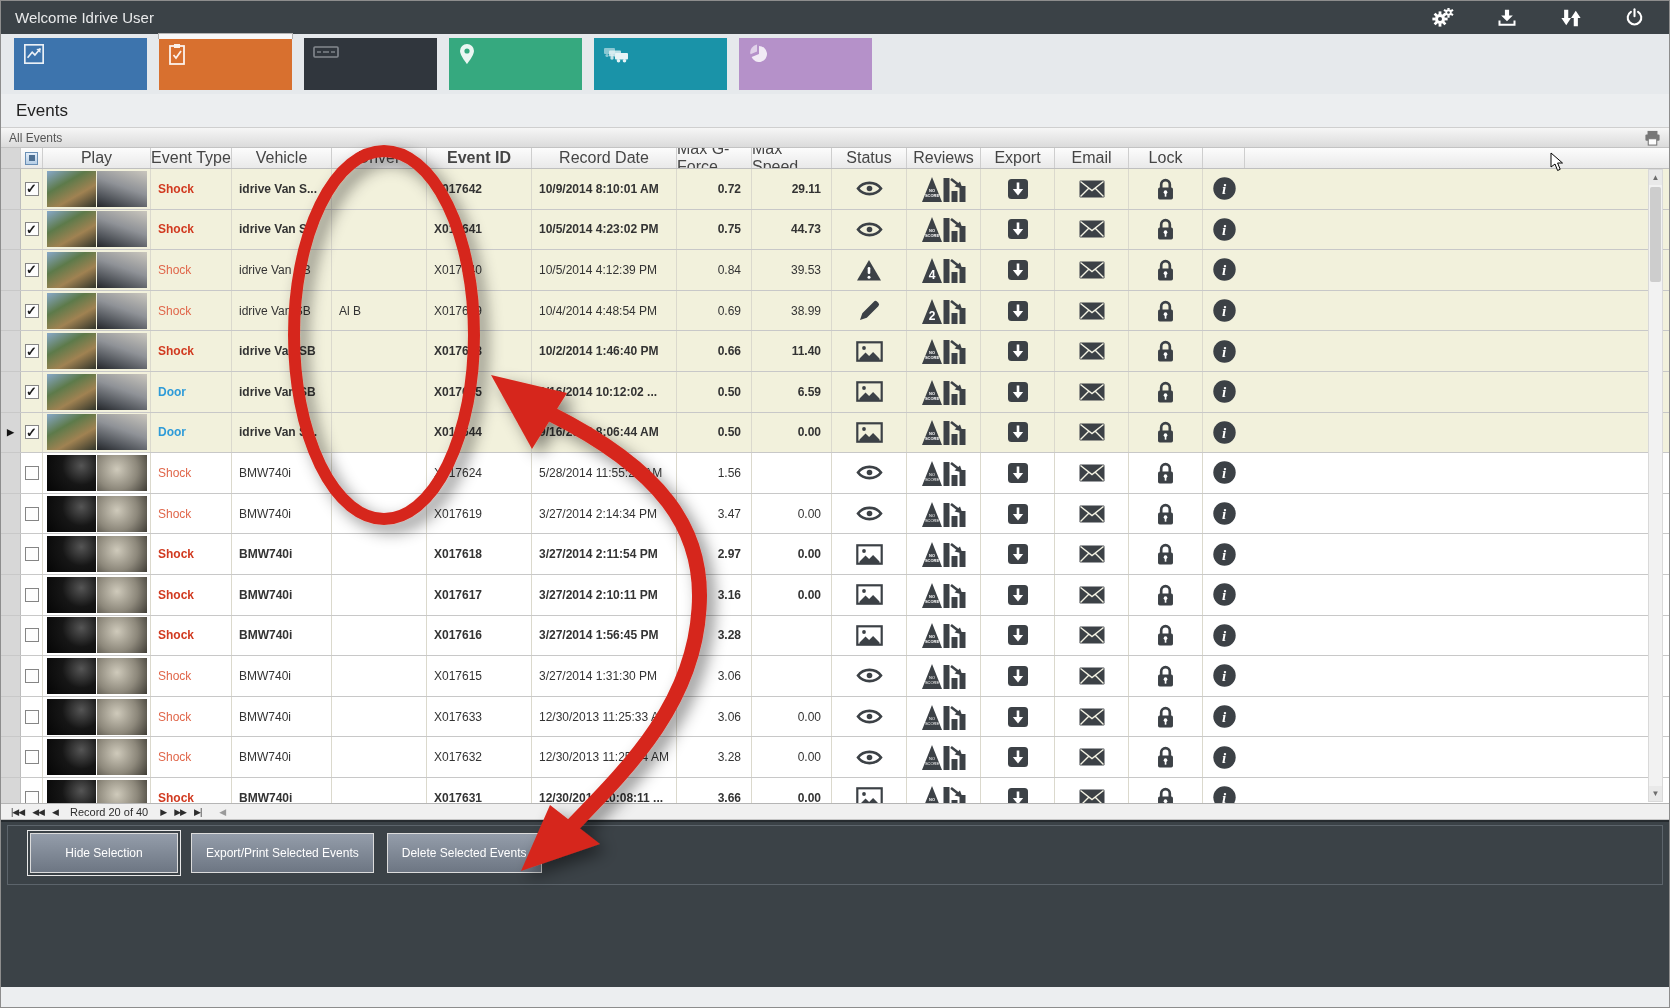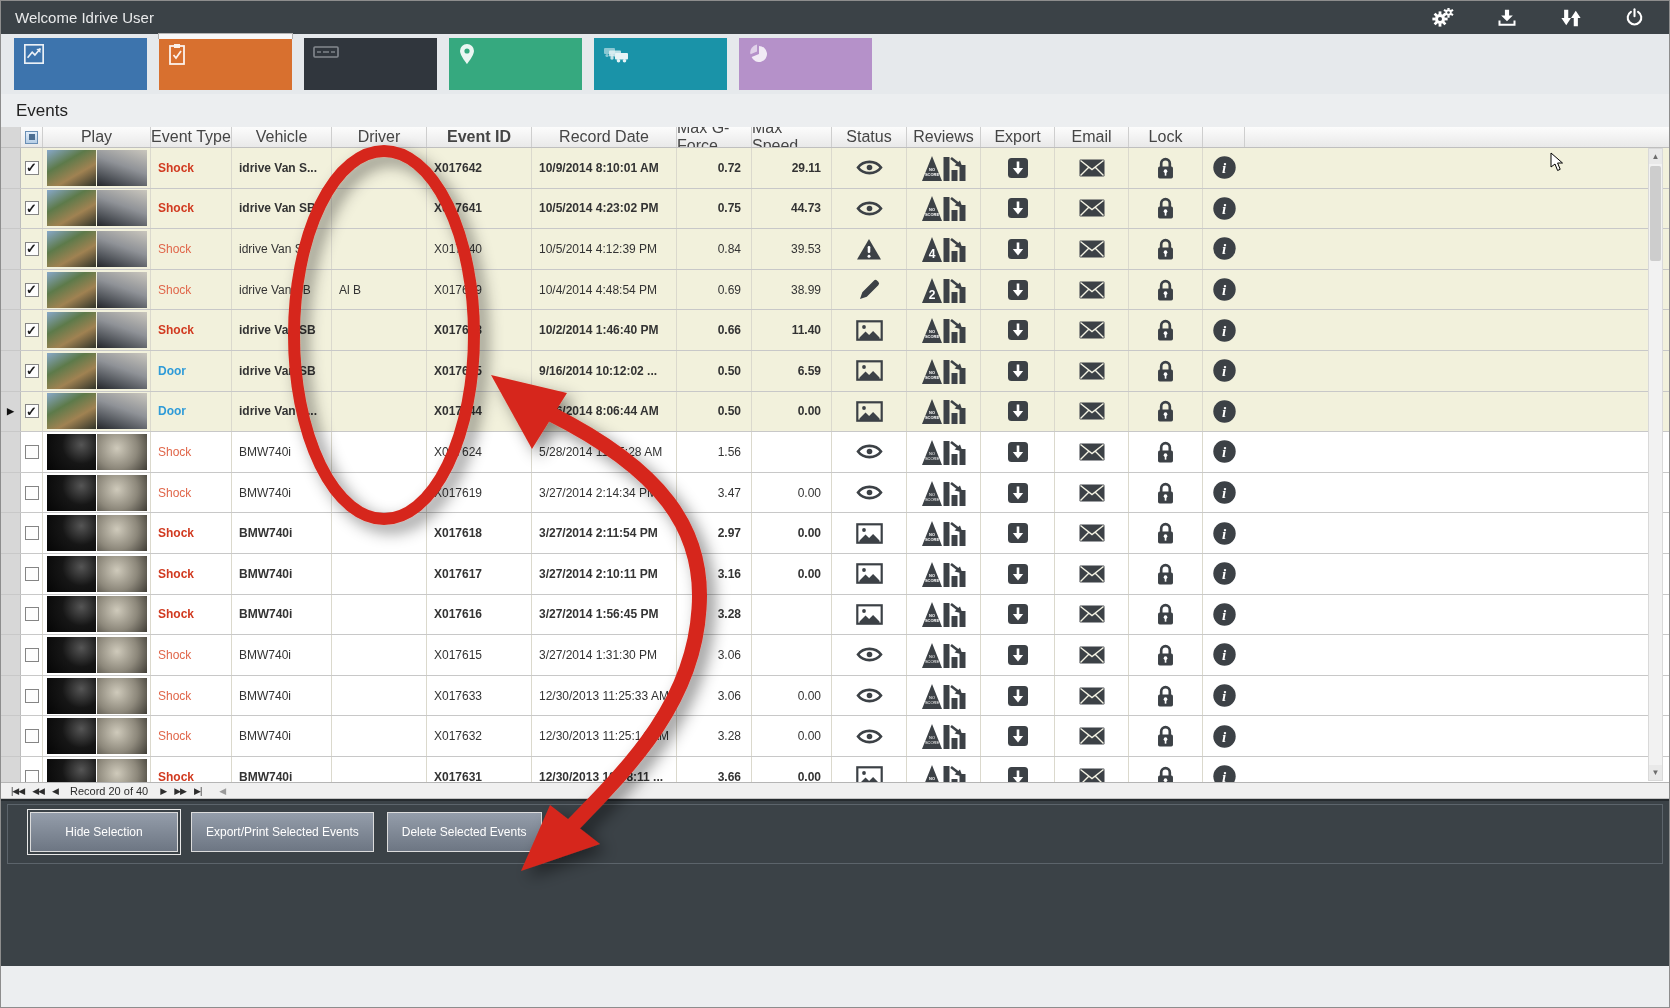--- a/index.html
+++ b/index.html
@@ -217,20 +217,32 @@
      <span class="tab-icon"><svg width="20" height="20" viewBox="0 0 20 20">
             <path fill="#fff" opacity=".9" d="M11 3a8 8 0 1 1-7.4 11l7.4-3z"></path>
             <path fill="#fff" opacity=".65" d="M9 1.5a8 8 0 0 0-6.5 9.8L9 8.6z"></path>
           </svg></span>
      <span class="tab-label"></span>
       </div>
     </div>
 
   <div class="page-title">Events</div>
 
+  <div class="group-bar">
+    <span>All Events</span>
+    <span class="group-right">
+      <span class="icbtn" id="printer-ic">
+          <svg width="17" height="16" viewBox="0 0 24 22">
+            <rect x="5" y="1" width="14" height="6" fill="#777"></rect>
+            <rect x="2" y="6" width="20" height="9" rx="1.5" fill="#777"></rect>
+            <rect x="6" y="12" width="12" height="9" fill="#fdfdfd" stroke="#777" stroke-width="1.5"></rect>
+          </svg>
+        </span>
+    </span>
+  </div>
 
   <div class="table-wrap">
     <div class="thead" id="thead">
         <div class="th" style="width:20px;background:#d7d7d7;">
           <span></span>
         </div>
         <div class="th" style="width:22px;">
           <span class="sall">
             <span></span>
           </span>

